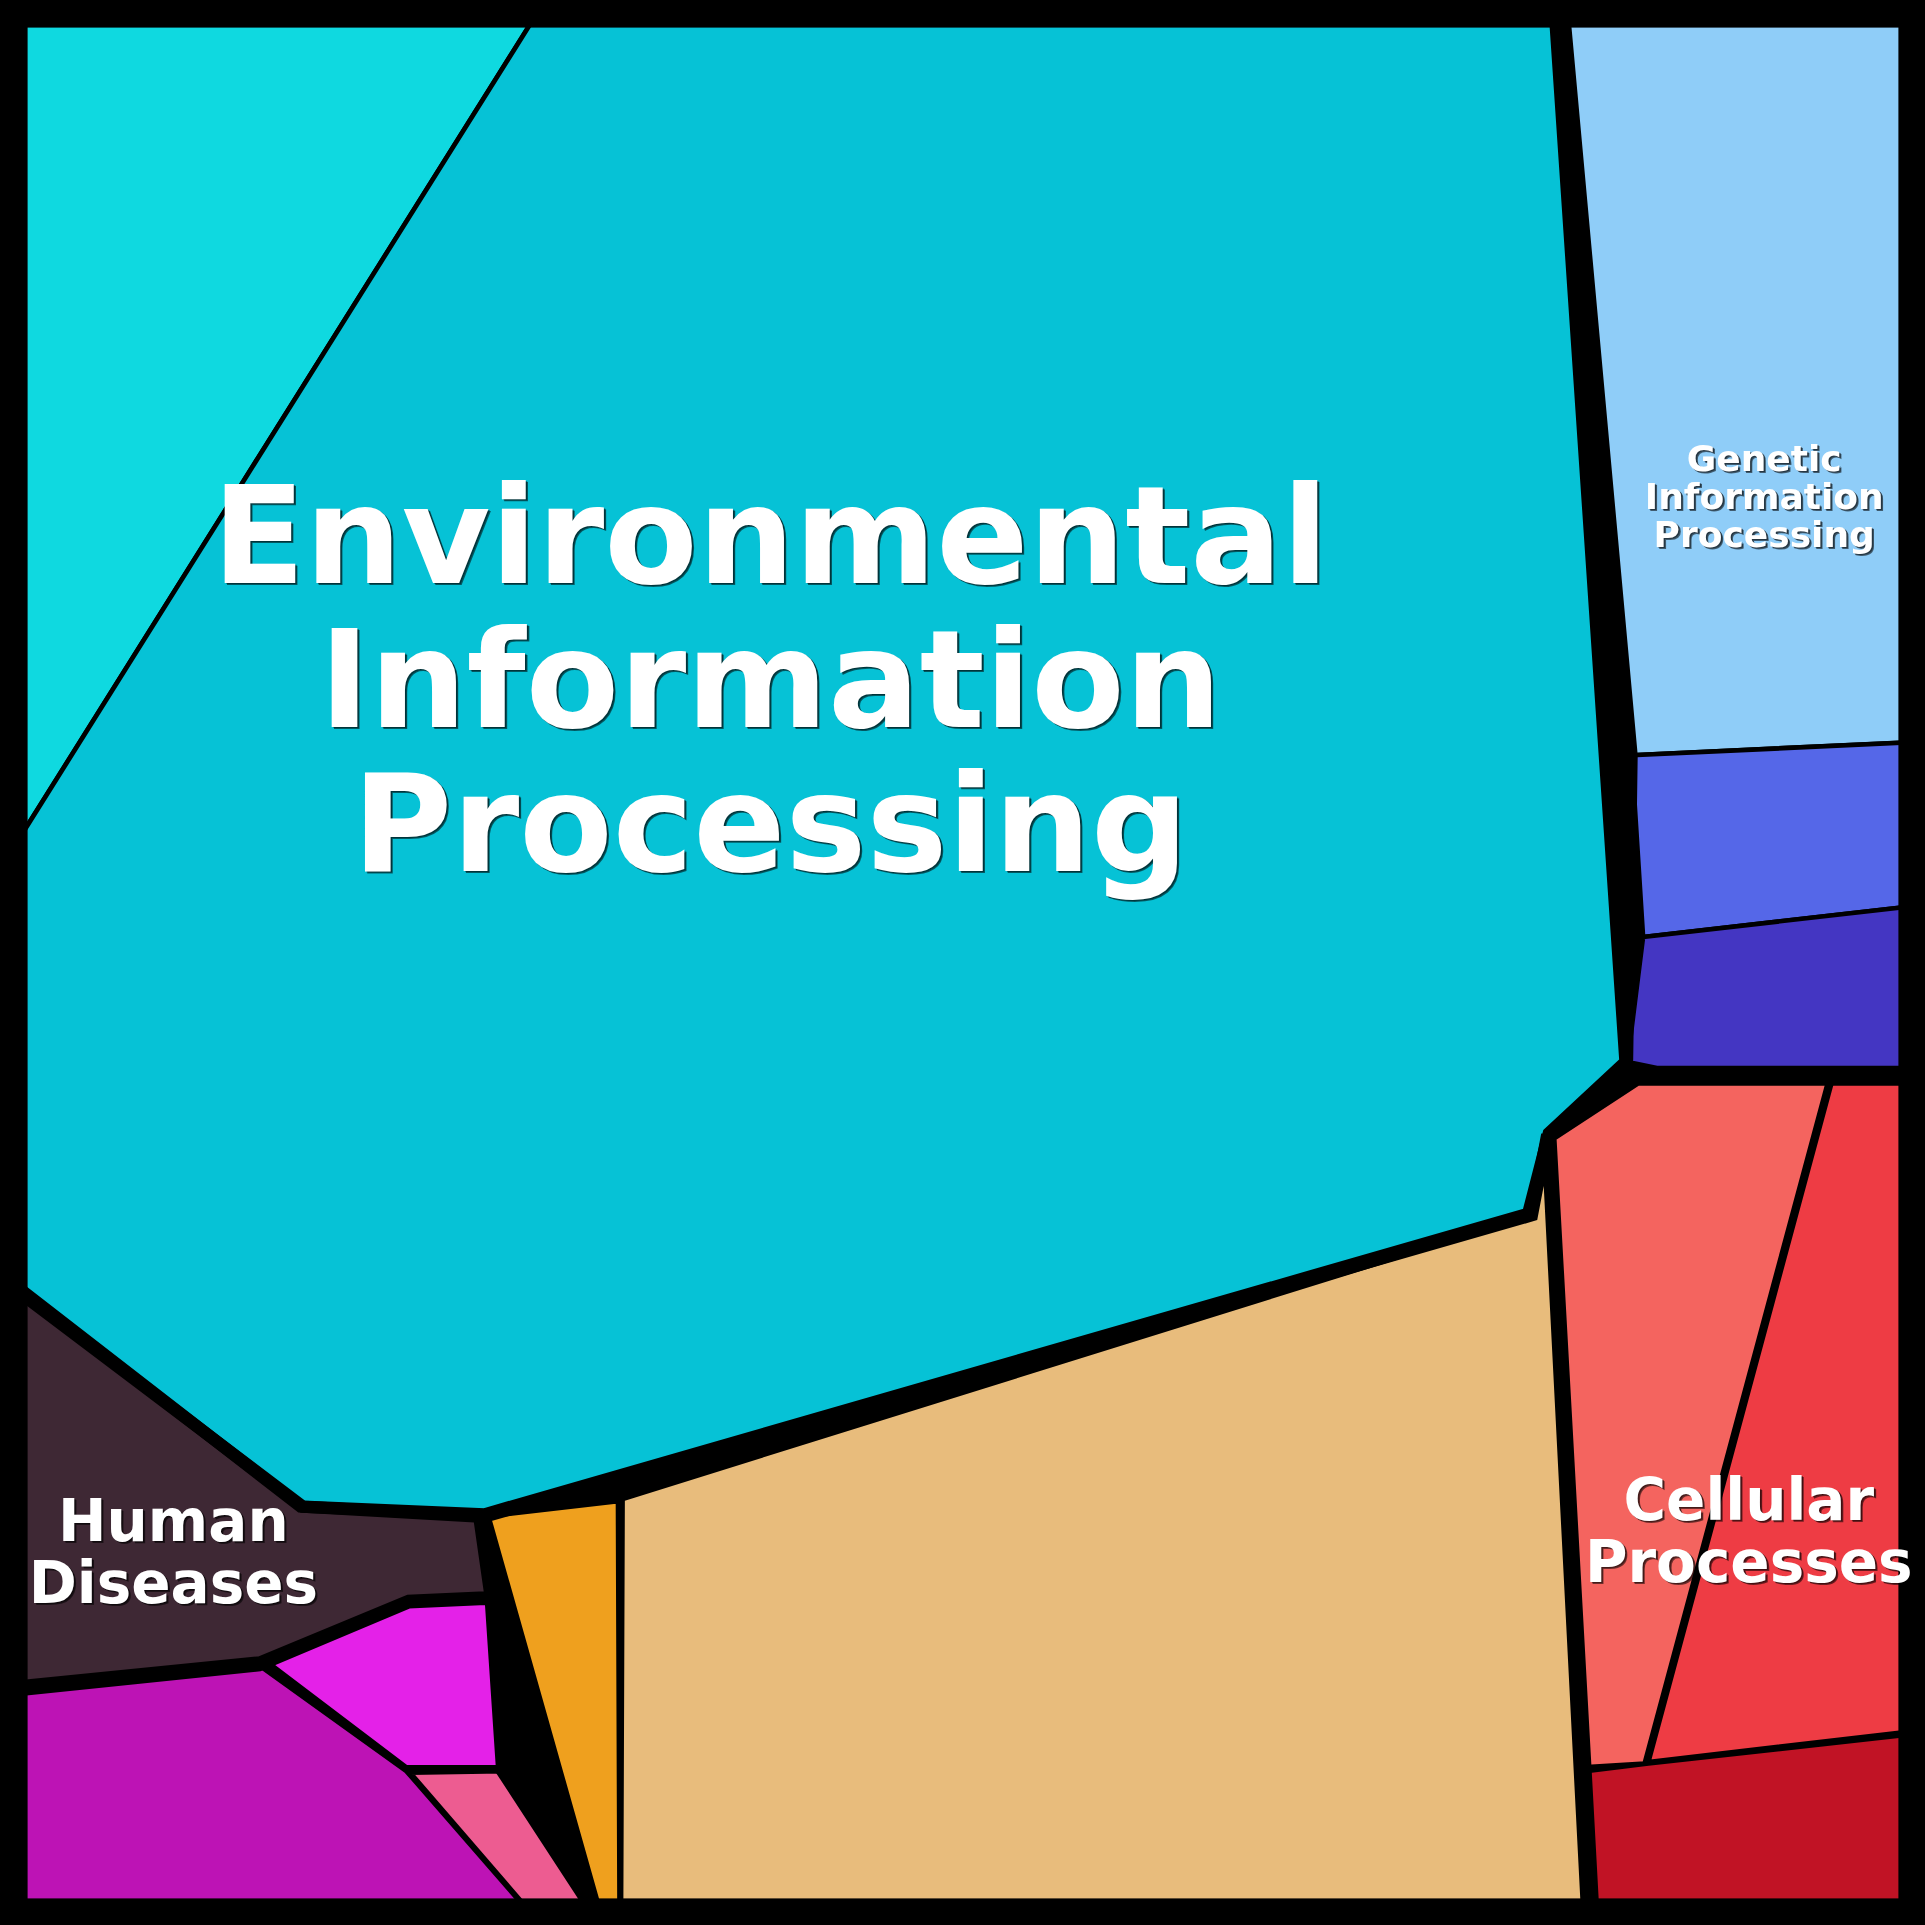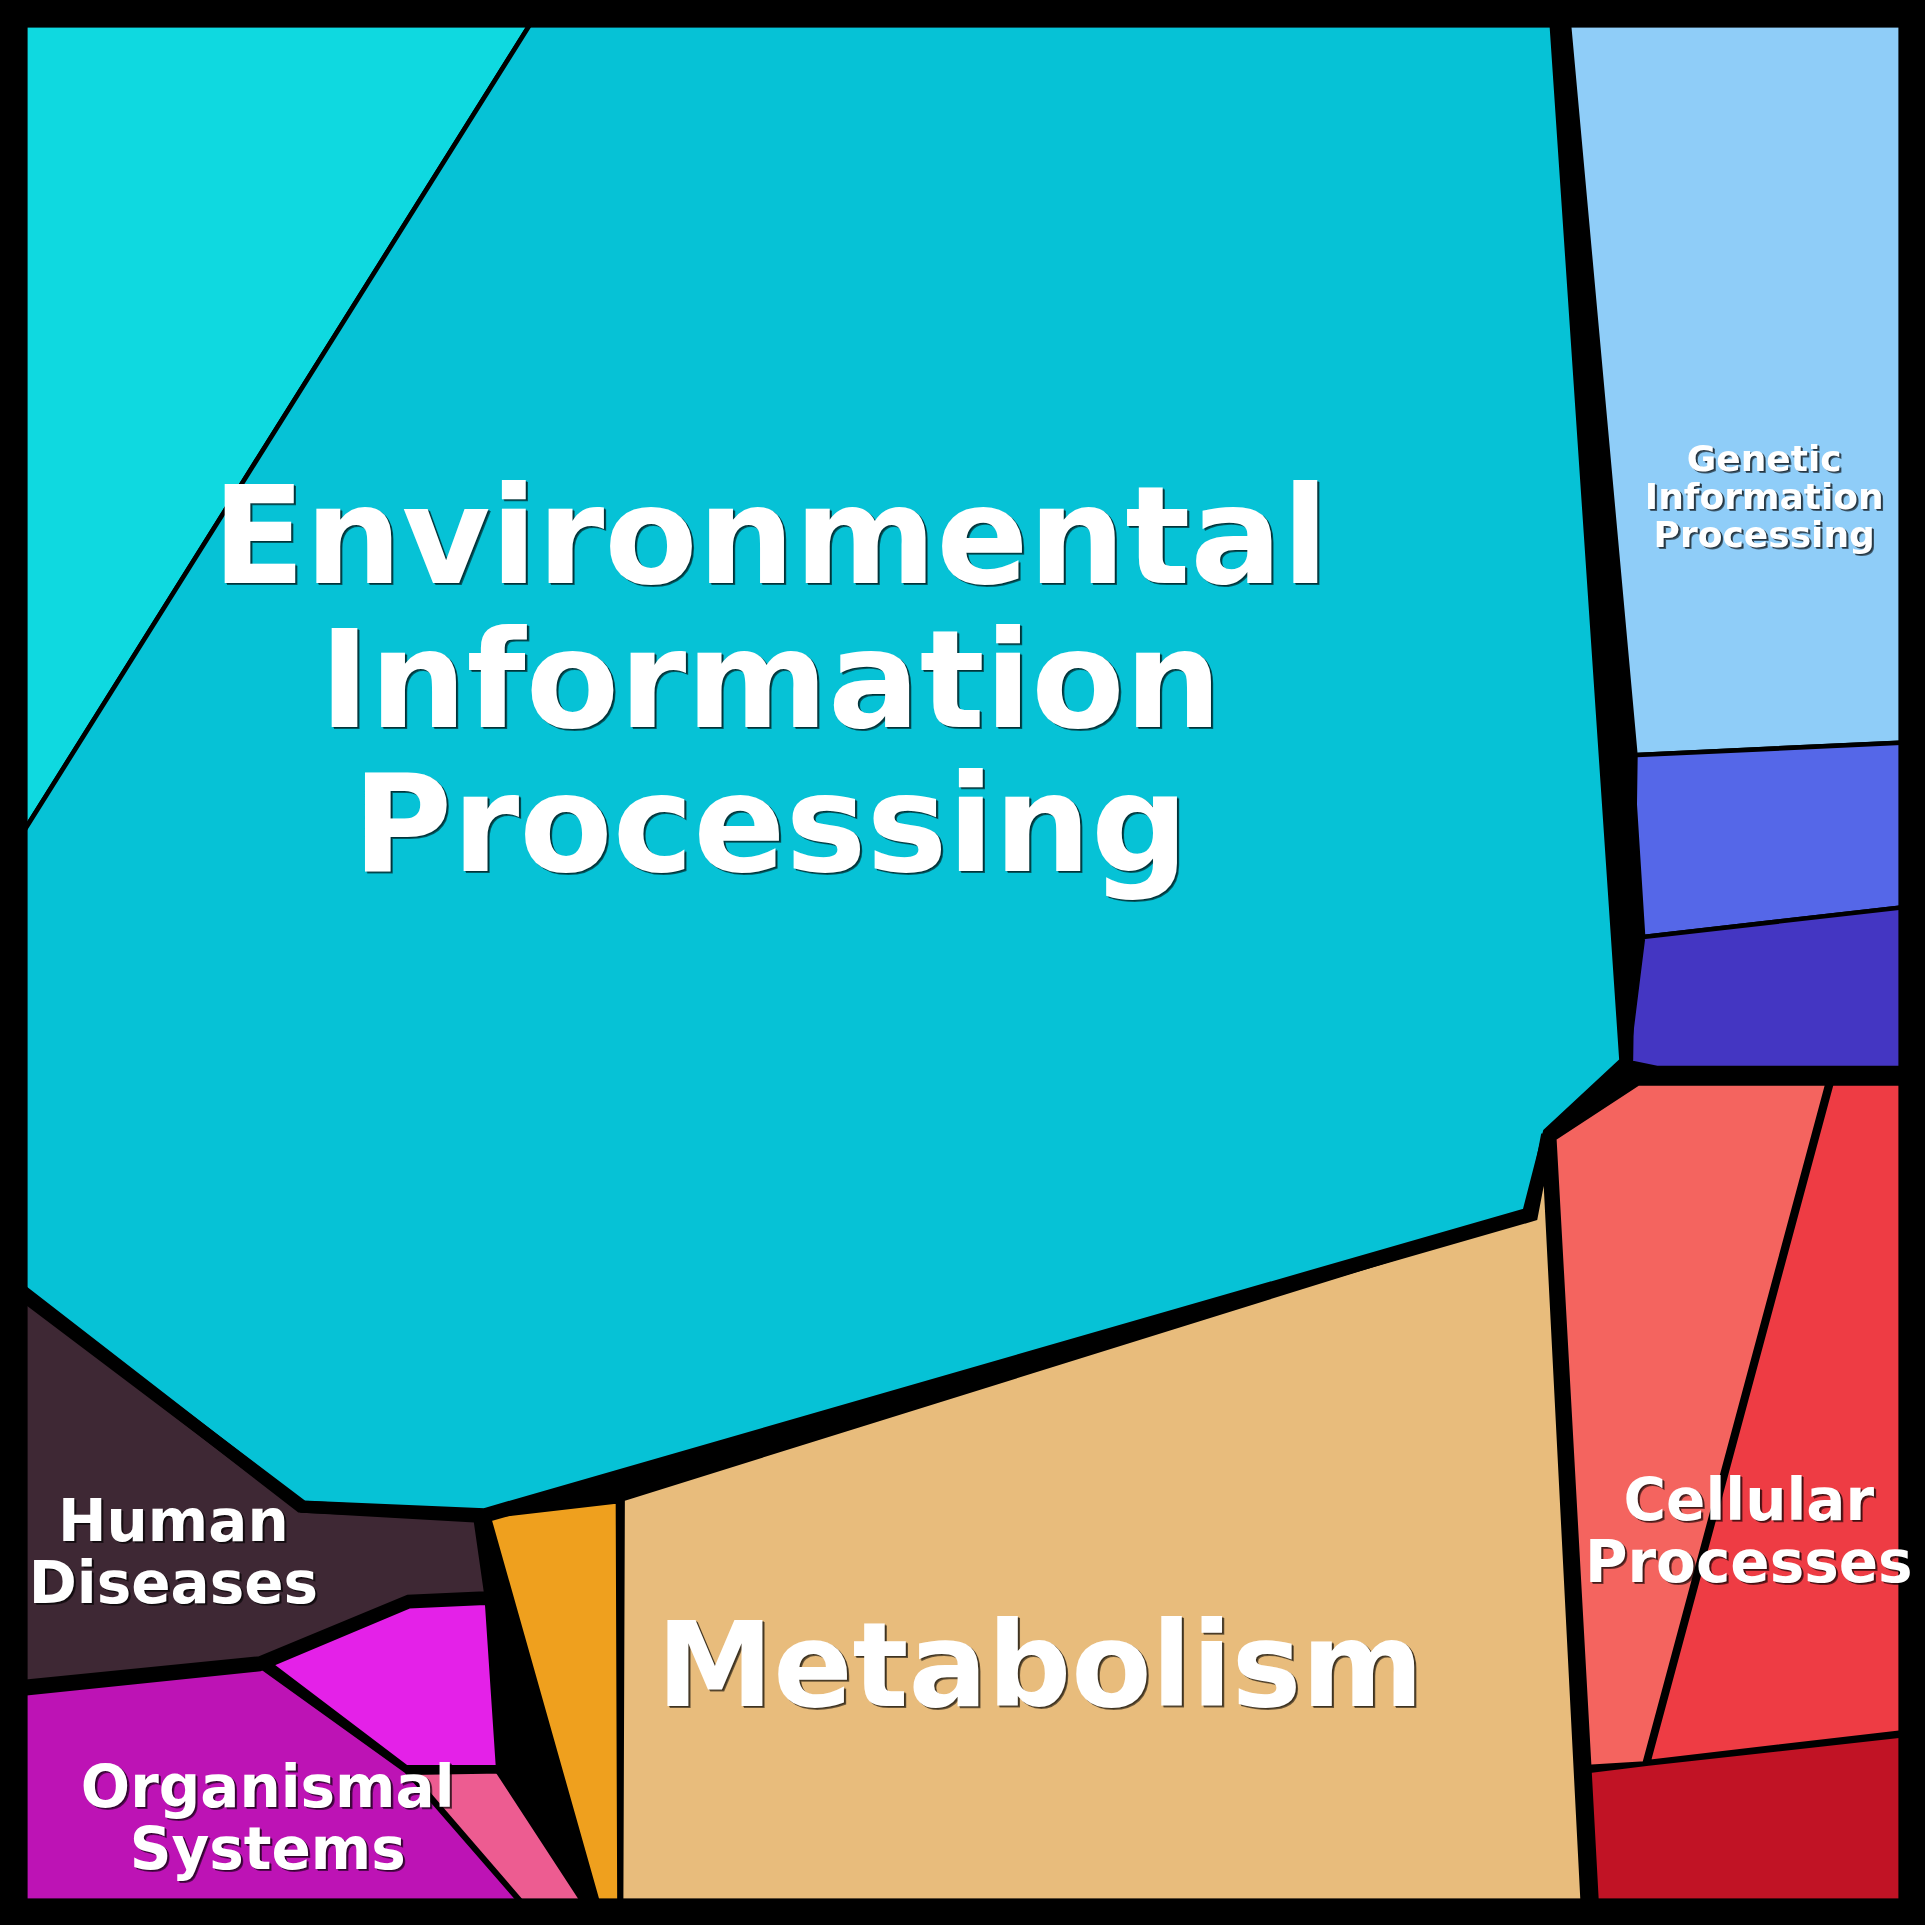--- a/index.html
+++ b/index.html
@@ -94,20 +94,17 @@
   </svg>
 
   <div class="region-label" style="left: 40%; top: 35.3%; font-size: 136px; width: 1303px;">Environmental
 Information
 Processing</div>
   <div class="region-label" style="left: 91.6%; top: 25.8%; font-size: 36px; width: 322px;">Genetic
 Information
 Processing</div>
   <div class="region-label" style="left: 90.8%; top: 79.5%; font-size: 58px; width: 368px;">Cellular
 Processes</div>
-  <div class="region-label" style="left: 54%; top: 86.5%; font-size: 117px; width: 920px;">Metabolism</div>
   <div class="region-label" style="left: 9%; top: 80.6%; font-size: 58px; width: 368px;">Human
 Diseases</div>
-  <div class="region-label" style="left: 13.9%; top: 94.4%; font-size: 58px; width: 429px;">Organismal
-Systems</div>
 
 </div>
 
 
 </body></html>

